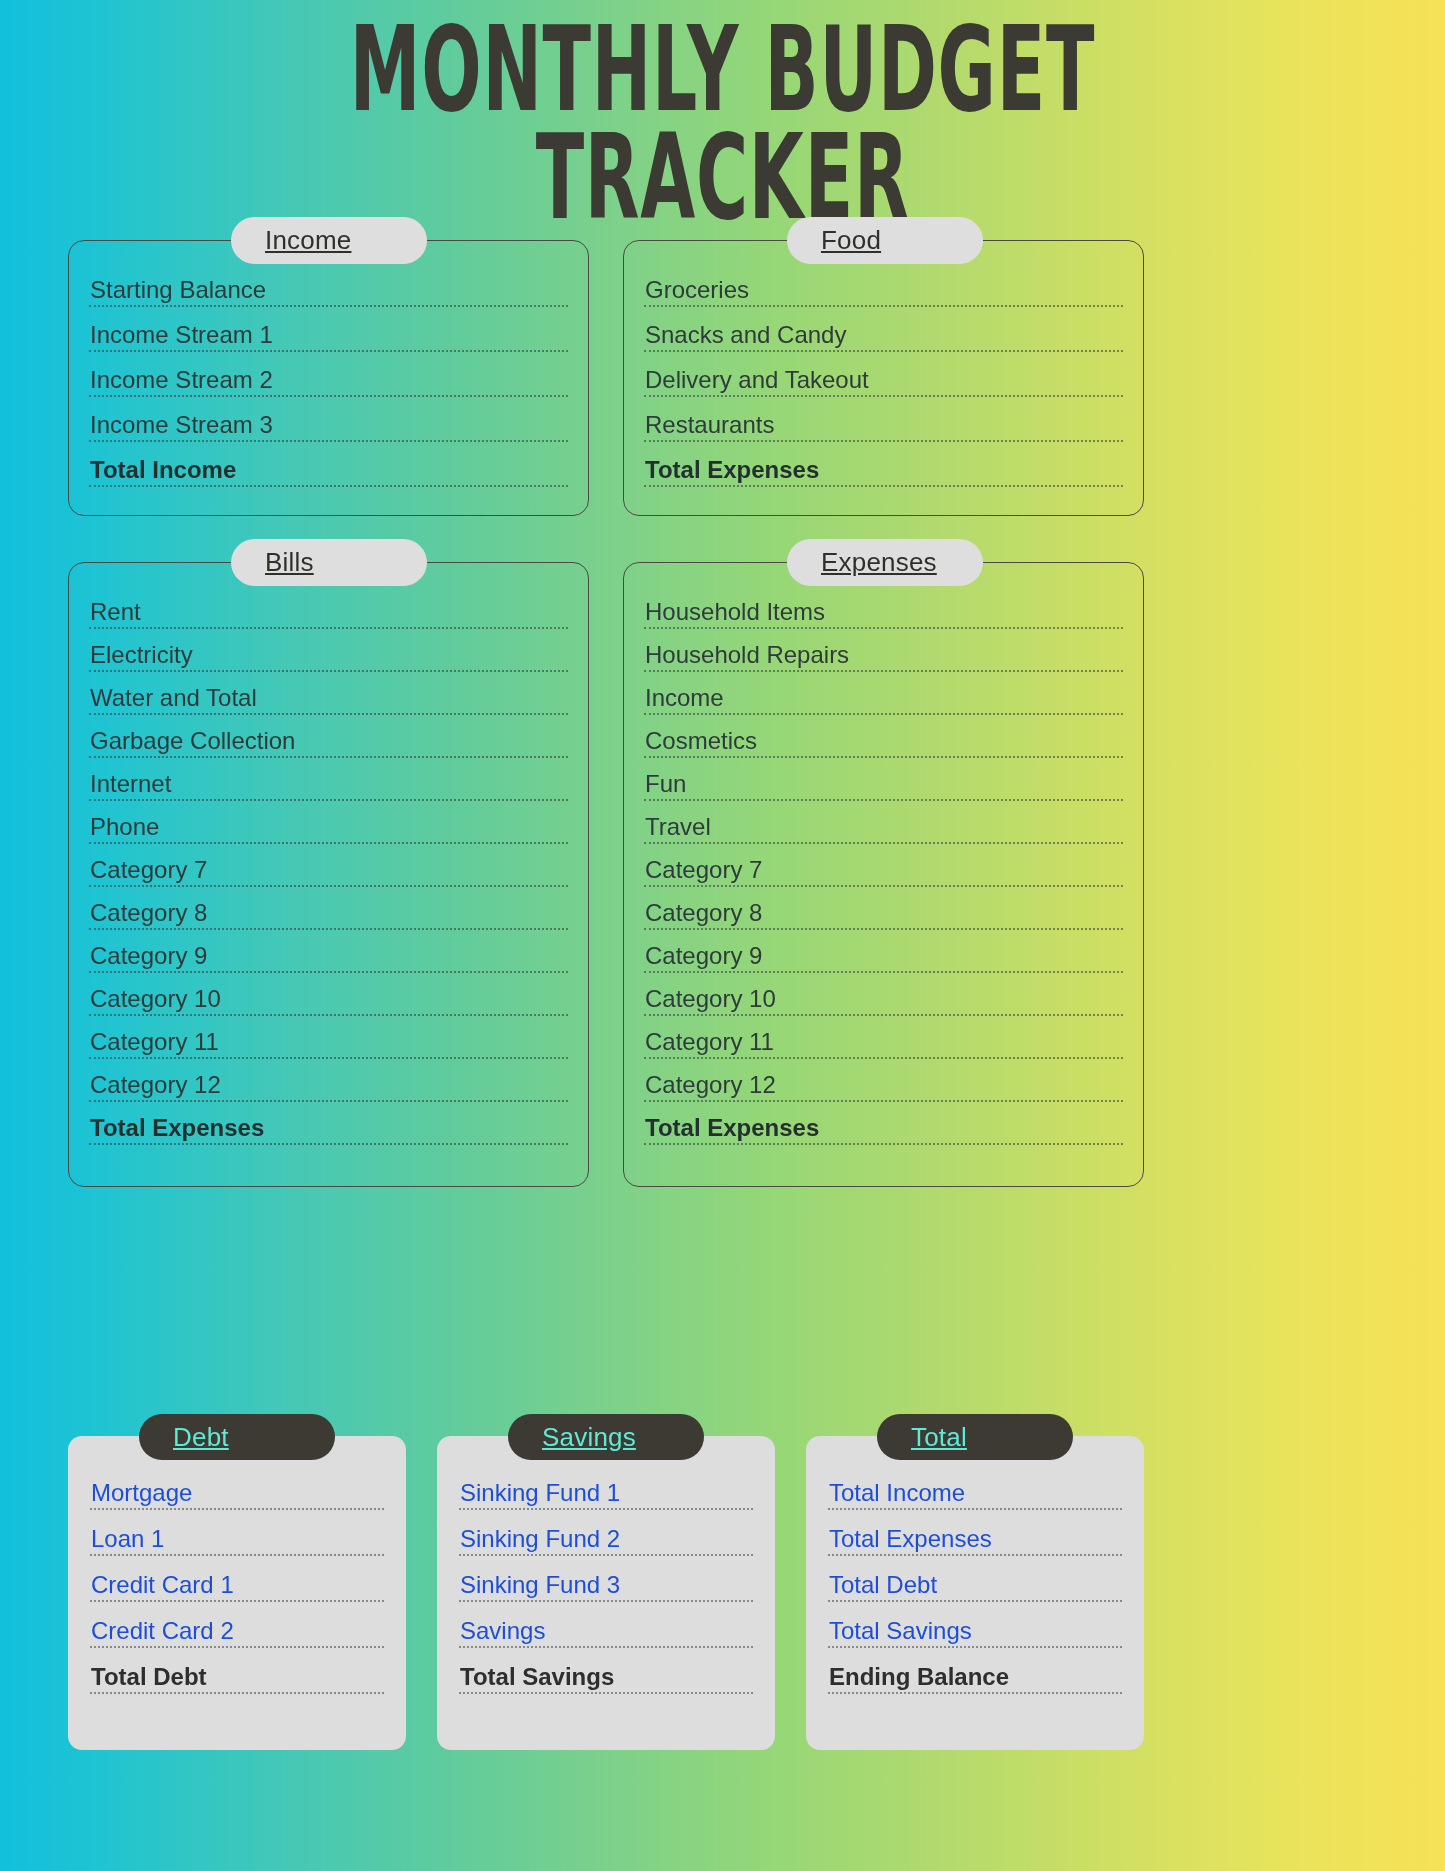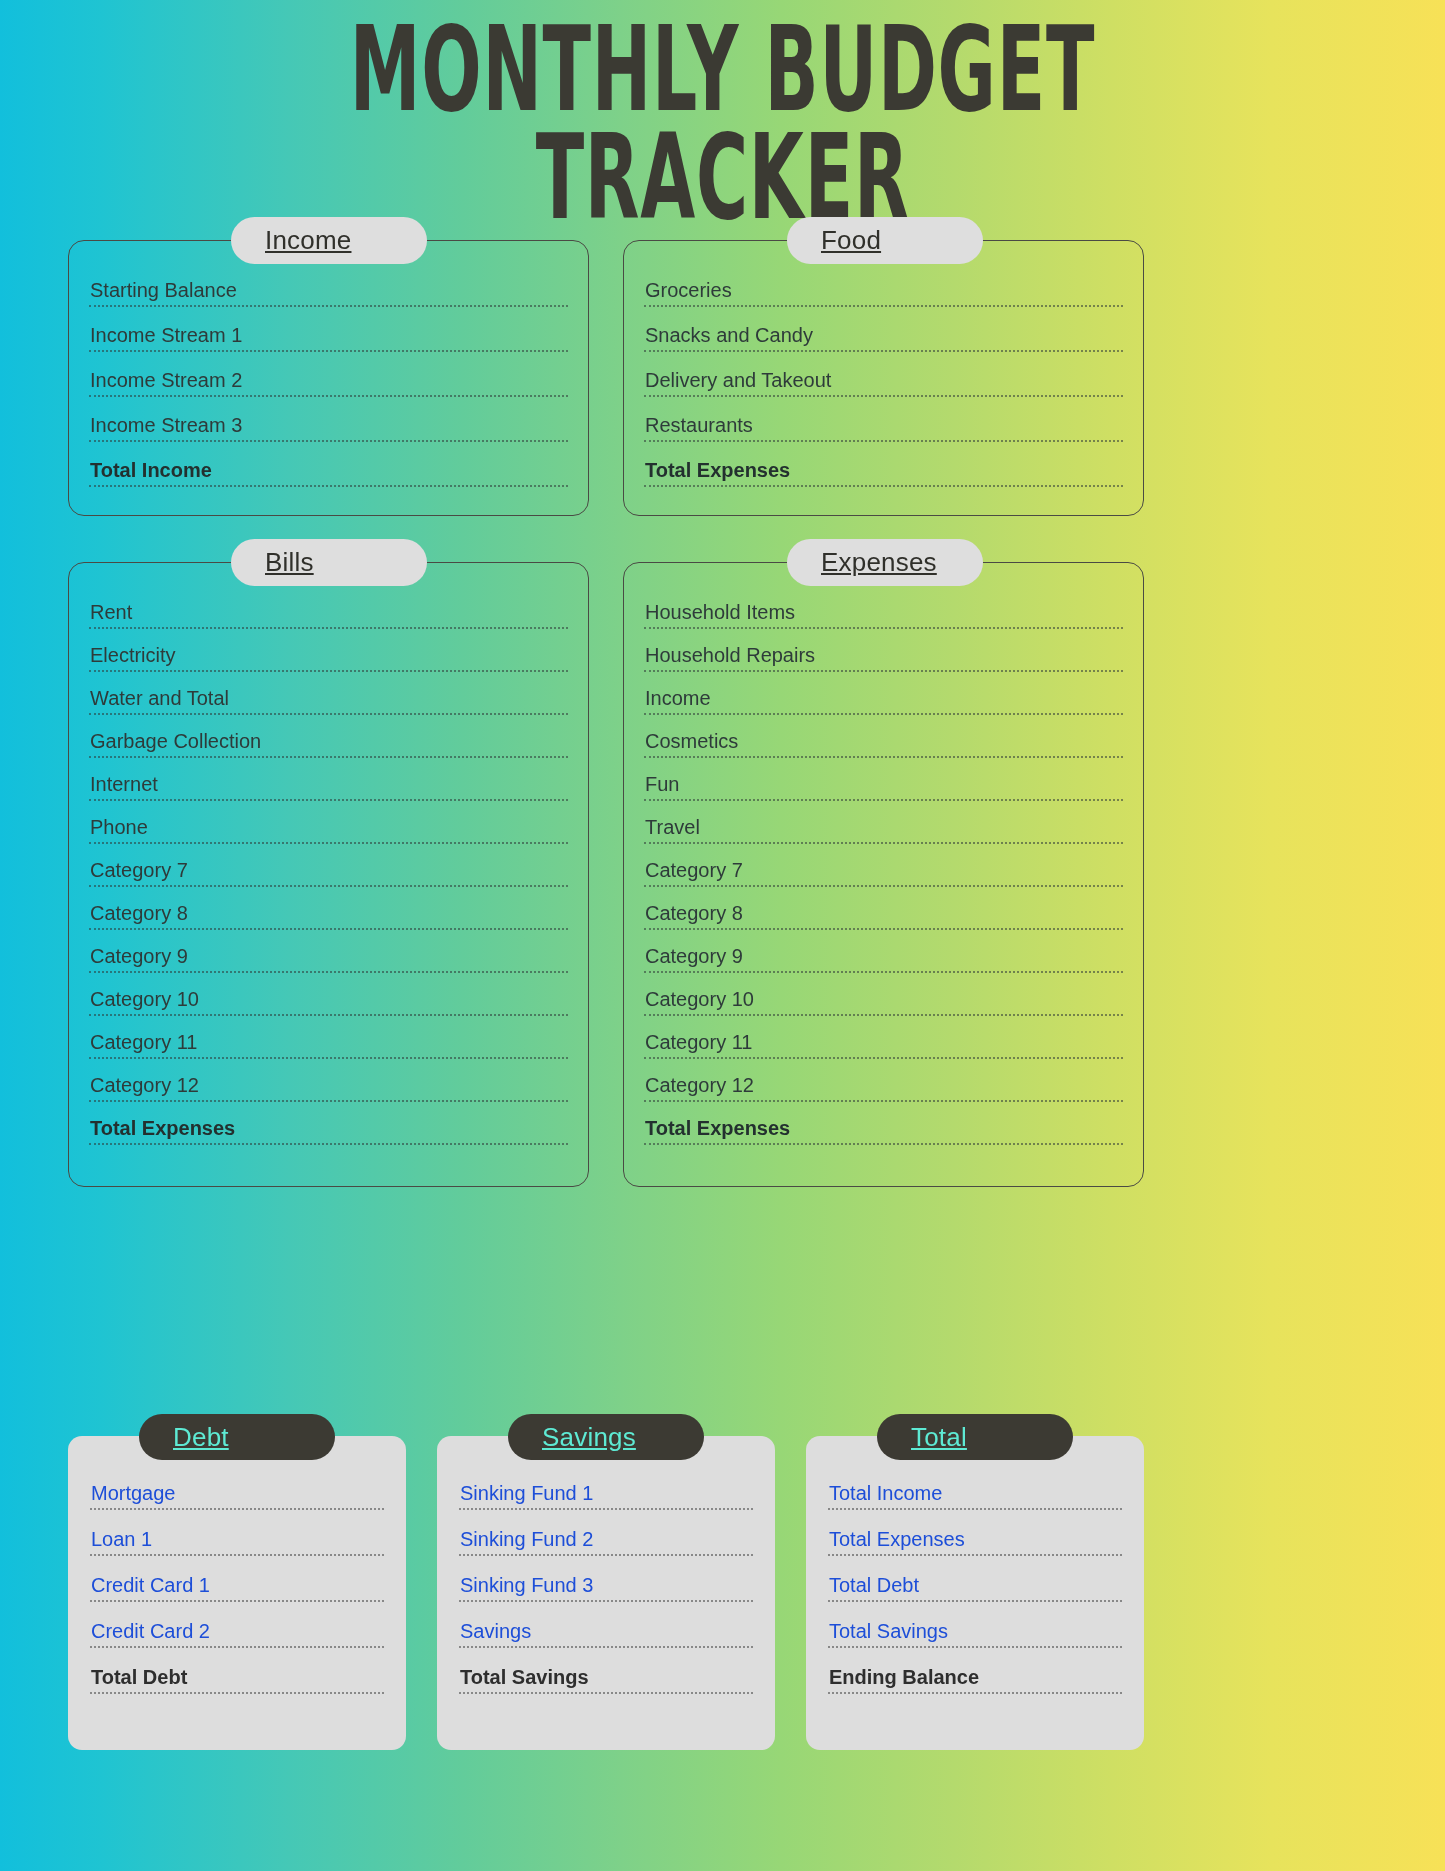--- a/index.html
+++ b/index.html
@@ -91,21 +91,21 @@
     background: #3c3a33;
     color: #5eead4;
   }
   .pill-left  { left: 162px; }
   .pill-right { right: 160px; }
 
   
   .rows { display: block; }
 
   .line {
-    font-size: 20px;
+    font-size: 24px;
     color: #2e3b3a;
     padding: 0 0 2px 1px;
     line-height: 26px;
     border-bottom: 2px dotted rgba(45,55,54,0.55);
     margin-bottom: 15px;
     white-space: nowrap;
   }
   .line:last-child { margin-bottom: 0; }
   .line.total {
     font-weight: 700;

